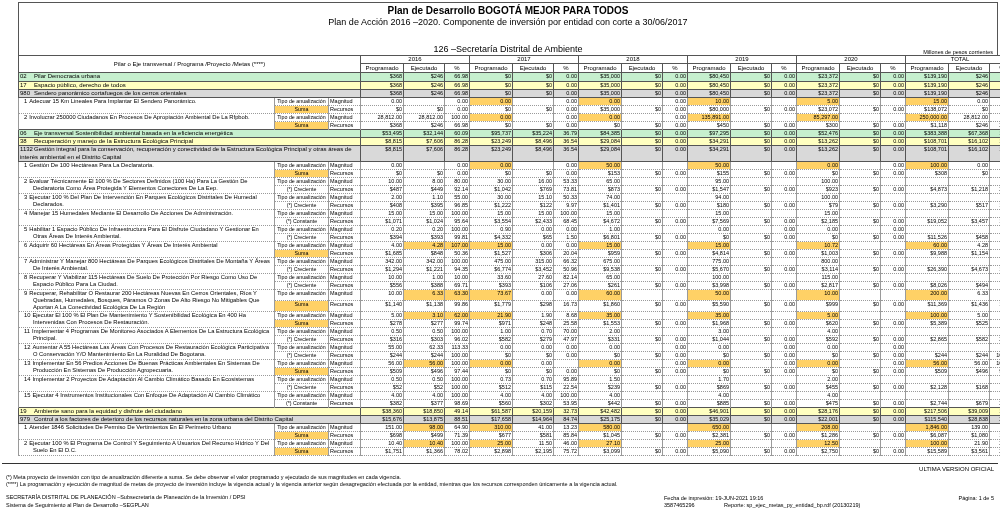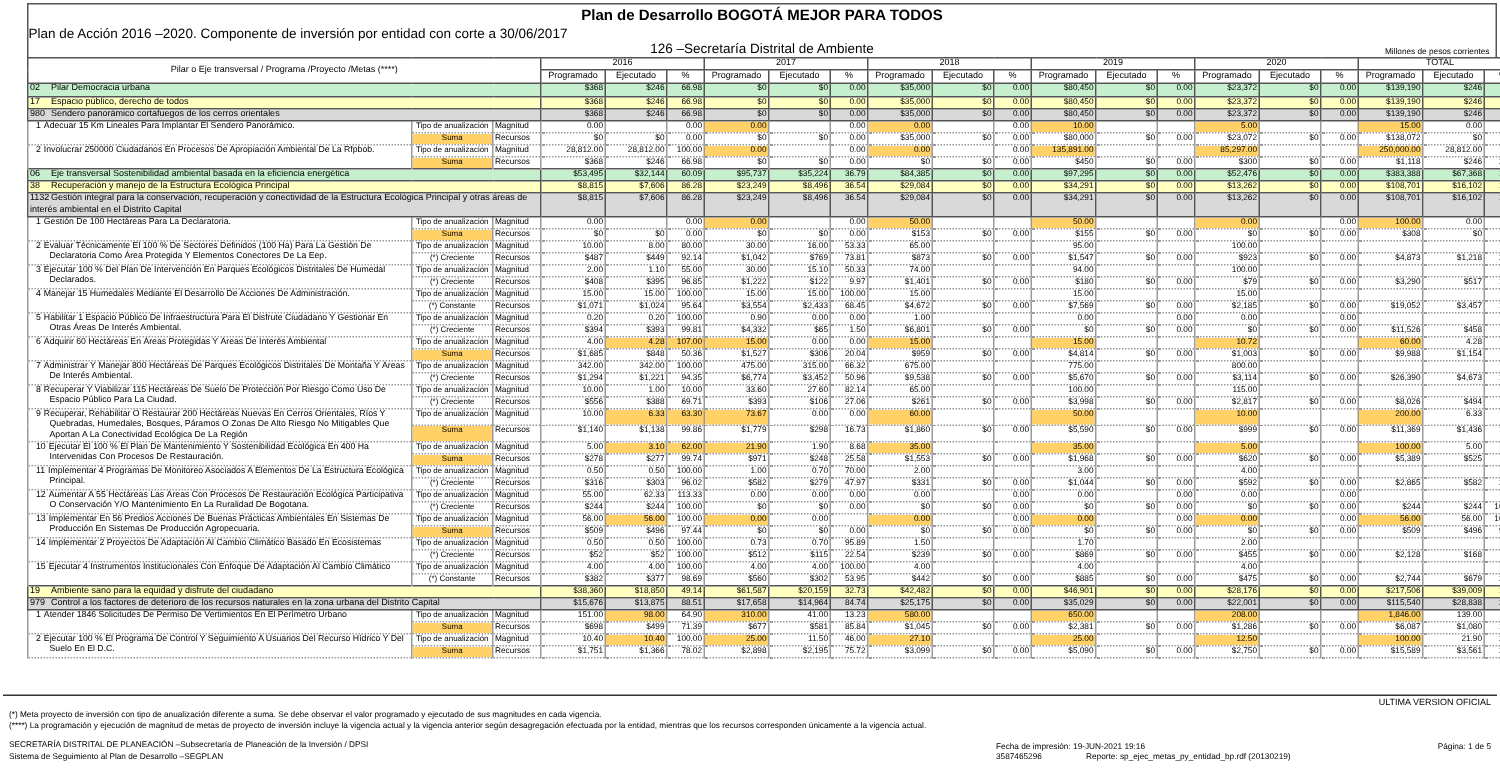--- a/index.html
+++ b/index.html
@@ -2,22 +2,22 @@
 <html><head>
 <meta charset="utf-8">
 <style>
   * { margin:0; padding:0; box-sizing:border-box; }
   html,body { width:1000px; height:513px; background:#fff; color:#000;
     font-family:"Liberation Sans", sans-serif; overflow:hidden; position:relative; }
   .sheet { position:absolute; inset:0;padding-left:16px; }
   .titlebox { margin:2px 2px 0 2px; border:1px solid #555; border-bottom:none;
     padding:2px 0 1px 0; position:relative; }
   .t1 { font-size:10px; font-weight:bold; text-align:center; line-height:1.15; }
-  .t2 { font-size:9px; text-align:left; line-height:1.15; }
-  .t3 { font-size:9px; text-align:center; line-height:1.15; }
+  .t2 { font-size:9px; text-align:center; line-height:1.15; }
+  .t3 { font-size:9px; text-align:center; line-height:1.15;margin-top:17px; }
   .units { position:absolute; right:4px; bottom:0; font-size:5.5px; }
   table { border-collapse:collapse; table-layout:fixed; width:996px; margin:0 2px; }
   th, td { border:1px solid #9a9a9a; font-size:5.5px; line-height:1.2;
     padding:0 1px; overflow:hidden; vertical-align:top; }
   thead th { font-weight:normal; text-align:center; vertical-align:middle;
     border-color:#555; font-size:6px; }
   thead tr.yr th { height:8px; }
   thead tr.sub th { height:9px; }
   tbody tr { height:8px; }
   td.num { text-align:right; white-space:nowrap; font-size:5.5px; }

